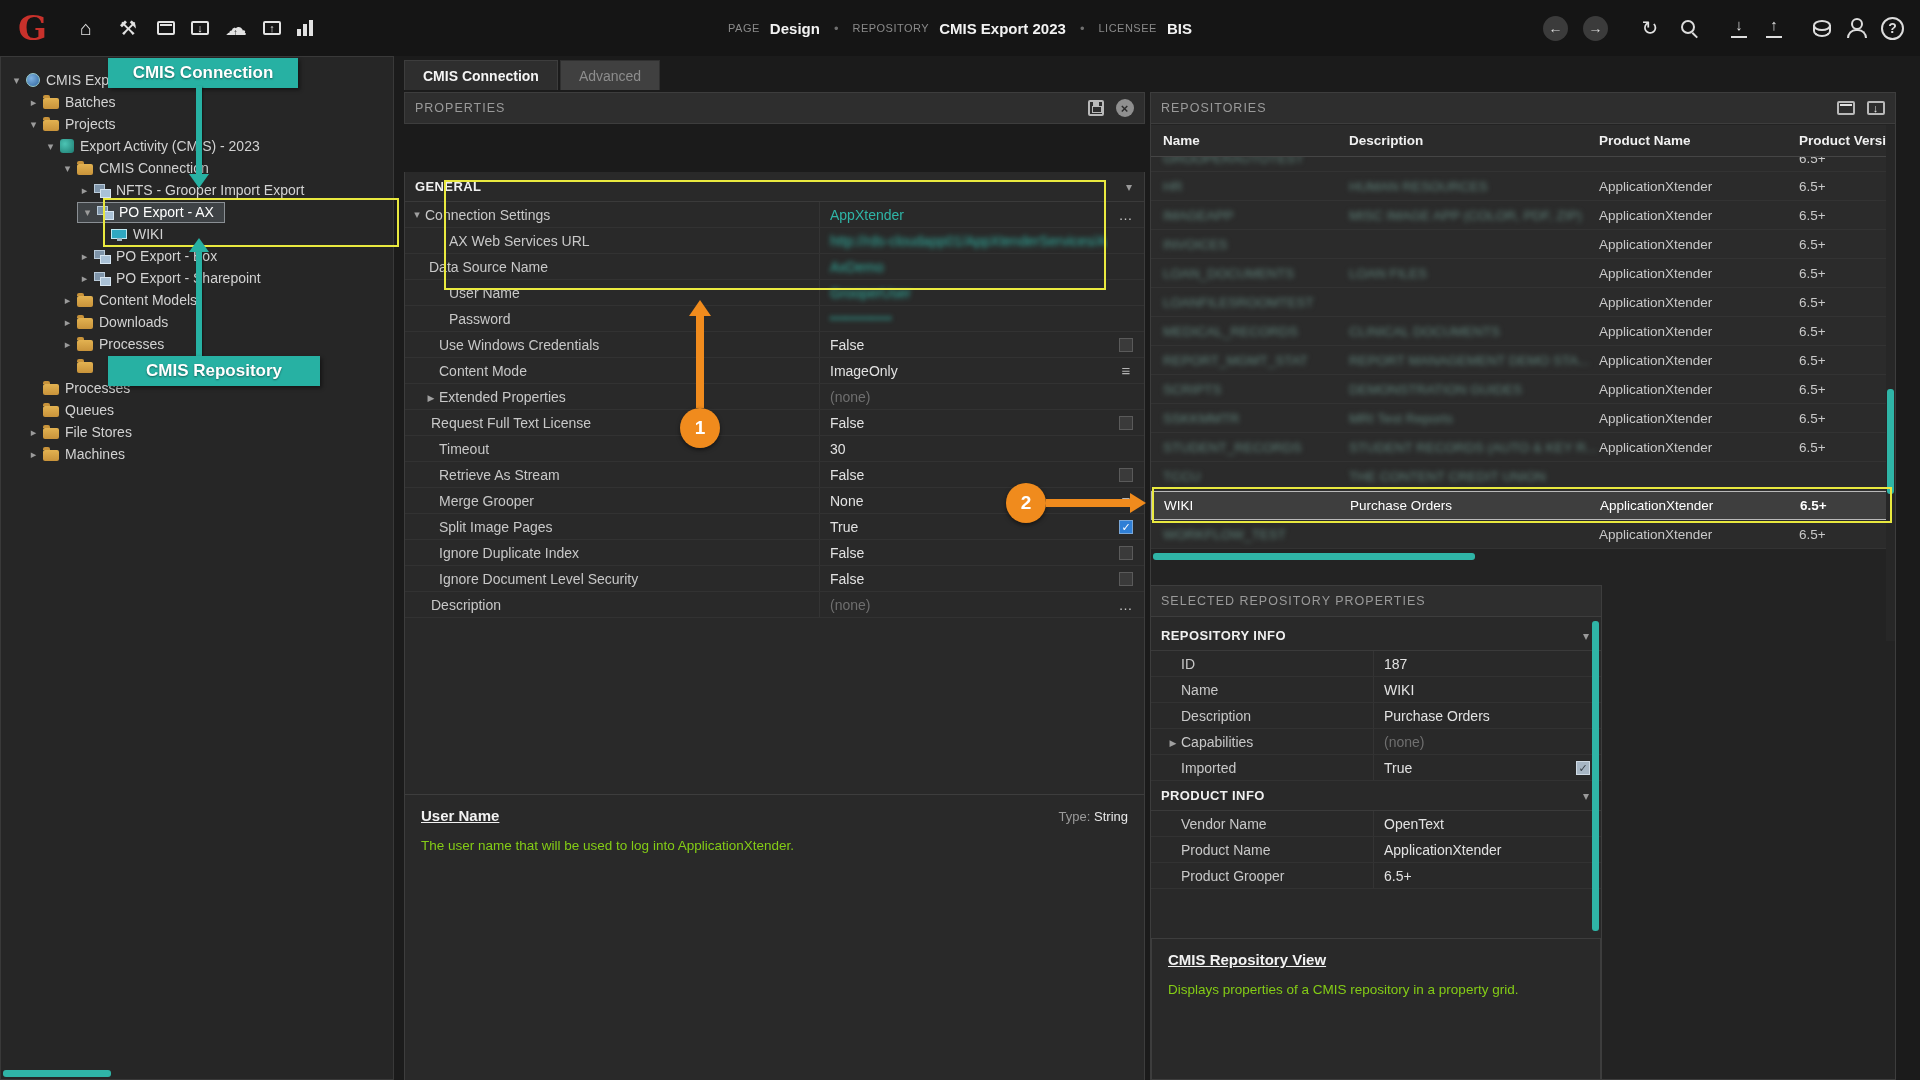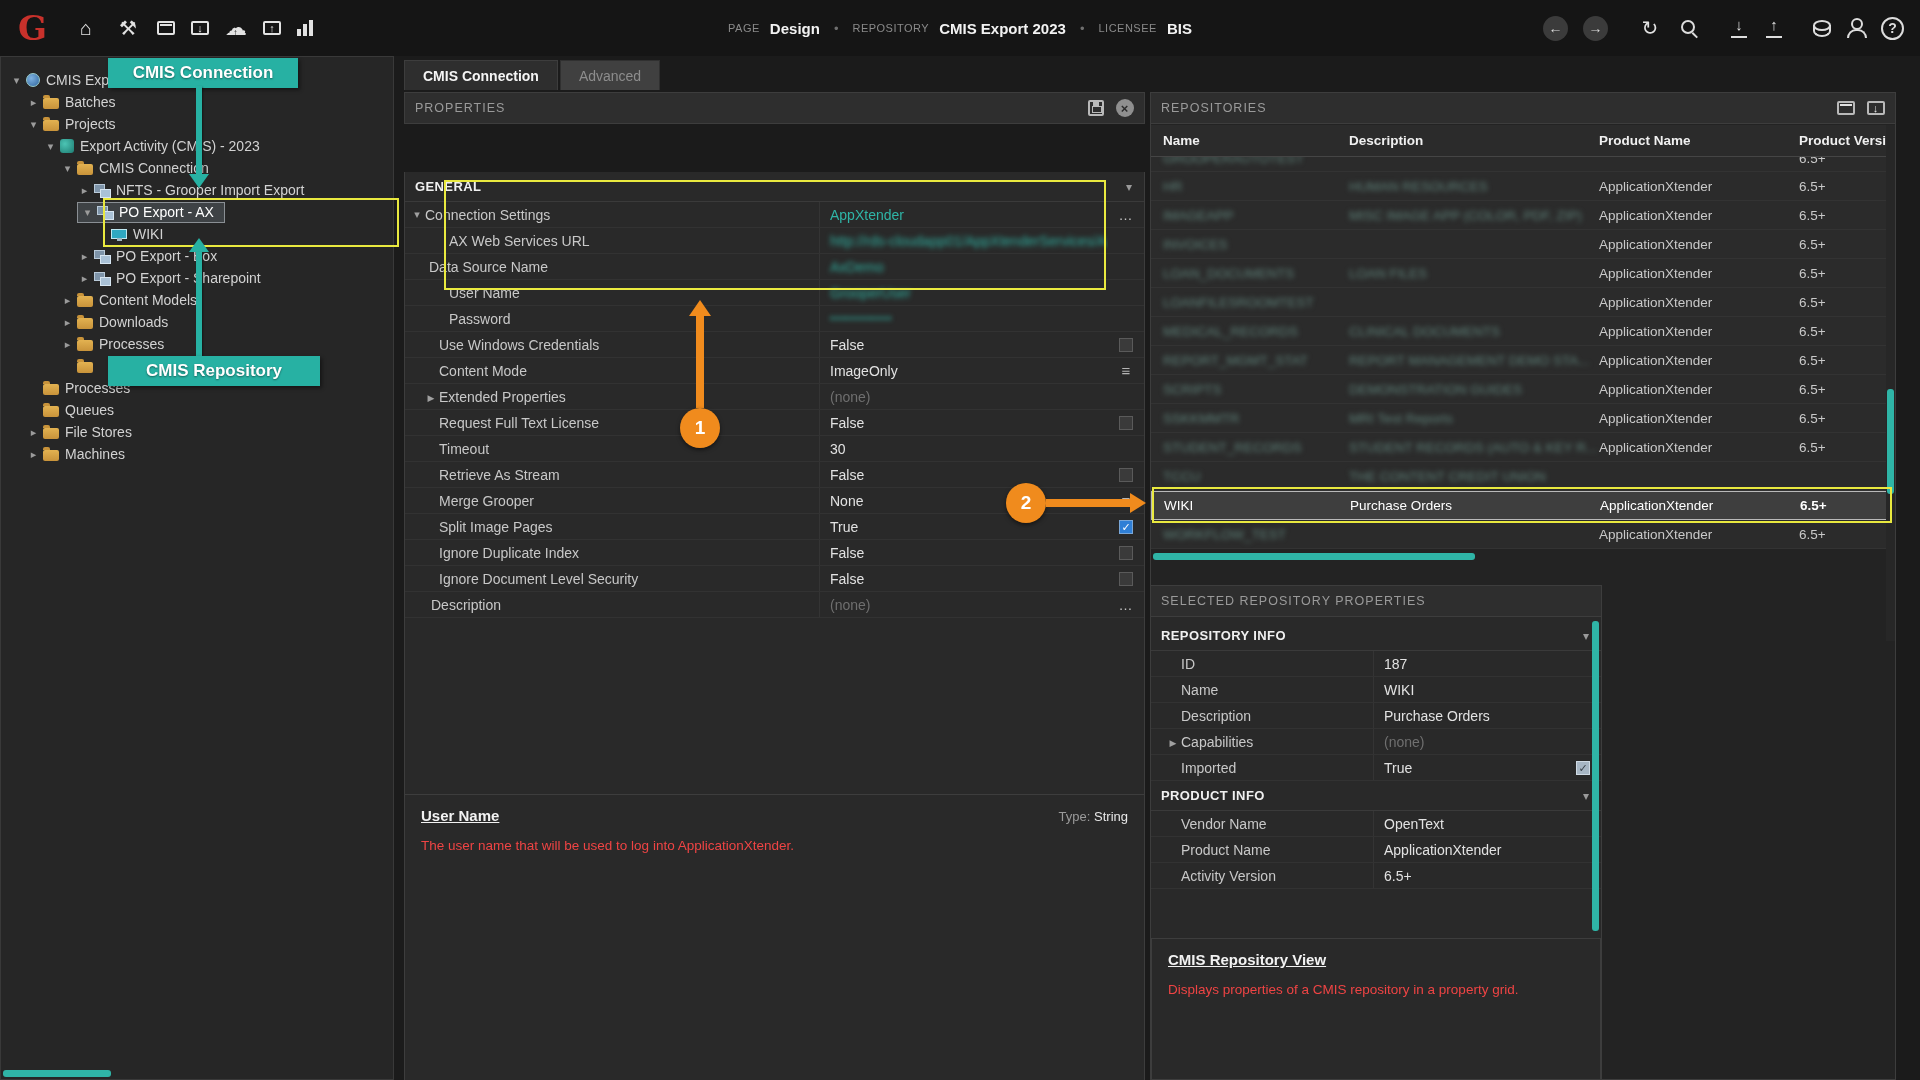--- a/index.html
+++ b/index.html
@@ -105,21 +105,21 @@
   .chev-r{margin-left:auto;margin-right:12px;color:#9a9a9a;font-size:12px;}
 
   
   .helppane{position:absolute;left:0;right:0;background:#292929;border:1px solid #3d3d3d;border-bottom:none;padding:12px 16px;}
   #center-panel .helppane{top:738px;bottom:0;}
   #selprops-panel .helppane{top:352px;bottom:0;}
   .hp-title-row{display:flex;align-items:baseline;}
   .hp-title{font-weight:bold;color:#f2f2f2;font-size:15px;text-decoration:underline;}
   .hp-type{margin-left:auto;font-size:13px;color:#9a9a9a;}
   .hp-type b{color:#e8e8e8;font-weight:normal;}
-  .hp-text{margin-top:14px;font-size:13.5px;color:#ef4444;}
+  .hp-text{margin-top:14px;font-size:13.5px;color:#84cc16;}
 
   
   .rp-bar{position:absolute;left:-1px;top:-1px;right:-1px;height:32px;background:#2e2e2e;border:1px solid #3d3d3d;display:flex;align-items:center;padding:0 10px;color:#9a9a9a;font-size:12.5px;letter-spacing:1px;}
   .table{position:absolute;left:0;top:32px;width:736px;background:#2b2b2b;}
   .trow{display:flex;align-items:center;height:29px;border-bottom:1px solid #333;font-size:13.5px;color:#c9c9c9;}
   .trow.header{height:32px;font-weight:bold;color:#f0f0f0;border-bottom:1px solid #454545;}
   .trow.partial{height:15px;overflow:hidden;}
   .trow.partial .tc{margin-top:-12px;}
   .trow.sel{background:#3e3e3e;border:1px solid #b9b9b9;color:#fff;}
   .tc{overflow:hidden;white-space:nowrap;flex:none;}
@@ -357,21 +357,21 @@
       </div>
       <div class="grow">
         <span class="gl" style="padding-left:18px">
             <span class="gcaret closed"></span>
             <span>Extended Properties</span>
           </span>
         <span class="gv muted">(none)</span>
         <span class="gr"></span>
       </div>
       <div class="grow">
-        <span class="gl" style="padding-left:34px">Request Full Text License</span>
+        <span class="gl" style="padding-left:26px">Request Full Text License</span>
         <span class="gv">False</span>
         <span class="gr">
             <span class="cb"></span>
           </span>
       </div>
       <div class="grow">
         <span class="gl" style="padding-left:34px">Timeout</span>
         <span class="gv">30</span>
         <span class="gr"></span>
       </div>
@@ -579,21 +579,21 @@
         <span class="gl" style="padding-left:30px">Vendor Name</span>
         <span class="gv">OpenText</span>
         <span class="gr"></span>
       </div>
       <div class="grow">
         <span class="gl" style="padding-left:30px">Product Name</span>
         <span class="gv">ApplicationXtender</span>
         <span class="gr"></span>
       </div>
       <div class="grow">
-        <span class="gl" style="padding-left:30px">Activity Version</span>
+        <span class="gl" style="padding-left:30px">Product Grooper</span>
         <span class="gv">6.5+</span>
         <span class="gr"></span>
       </div>
     </div>
     <div class="helppane">
       <div class="hp-title-row">
         <span class="hp-title">CMIS Repository View</span>
       </div>
       <div class="hp-text">Displays properties of a CMIS repository in a property grid.</div>
     </div>

